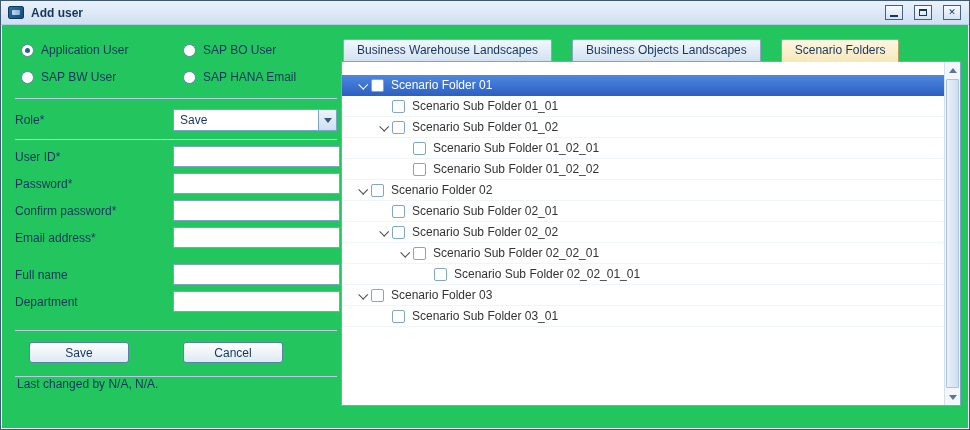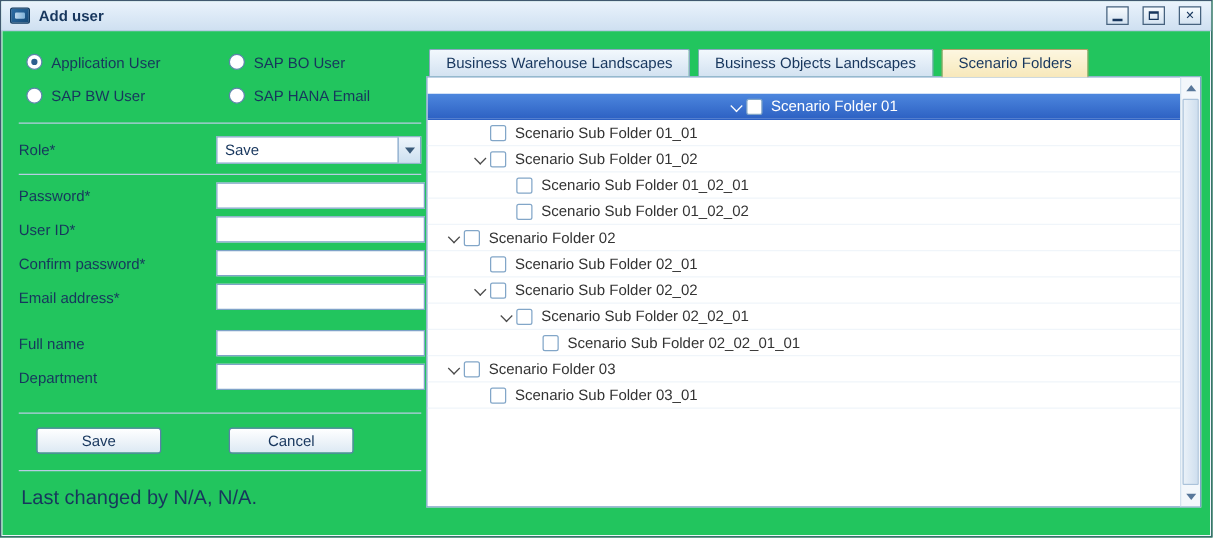--- a/index.html
+++ b/index.html
@@ -18,21 +18,21 @@
   .win-controls { margin-left:auto; display:flex; gap:11px; align-items:center; }
   .win-btn { width:18px; height:15px; border:1px solid #46627e; background:linear-gradient(#f7fbfe,#d4e3f1);
              display:flex; align-items:center; justify-content:center; cursor:default; padding:0; }
   .glyph-min { width:8px; height:2px; background:#17365d; margin-top:7px; }
   .glyph-max { width:8px; height:7px; border:1px solid #17365d; border-top-width:2px; }
   .glyph-close { font-size:9px; color:#17365d; line-height:1; }
 
   
   .left { position:absolute; left:8px; top:30px; width:334px; }
   .radios { display:grid; grid-template-columns:162px 1fr; row-gap:13px; padding:12px 10px 14px 12px; }
-  .radio-item { display:flex; align-items:flex-start; gap:7px; font-size:12px; color:#17365d; cursor:default; }
+  .radio-item { display:flex; align-items:center; gap:7px; font-size:12px; color:#17365d; cursor:default; }
   .radio { width:13px; height:13px; border:1px solid #5d85ab; border-radius:50%; background:#fff; position:relative; flex:none; }
   .radio.checked::after { content:''; position:absolute; inset:3px; border-radius:50%; background:#2d5f8f; }
   .sep { border:0; border-top:1px solid #b7cde3; margin:0 6px; }
 
   .frow { display:flex; align-items:center; padding:0 6px; margin-top:6px;gap:44px; }
   .frow label { width:114px; font-size:12px; color:#17365d; flex:none; }
   .tinput { flex:1; height:21px; border:1px solid #7fa3c8; background:#fff; font-size:12px; padding:0 5px; color:#17365d; }
   .row-role { margin-top:10px; }
   .row-gap  { margin-top:16px; }
   .selectbox { flex:1; height:22px; border:1px solid #7fa3c8; background:#fff; display:flex; align-items:stretch; cursor:default; }
@@ -40,36 +40,36 @@
   .dd-btn { width:18px; border-left:1px solid #7fa3c8; background:linear-gradient(#eef5fc,#cde0f0);
             display:flex; align-items:center; justify-content:center; }
   .dd-arrow { width:0; height:0; border-left:4px solid transparent; border-right:4px solid transparent; border-top:5px solid #3a5a7a; }
 
   .sep-dept { margin-top:18px; }
   .btn-row { display:flex; padding-left:20px; margin-top:11px; }
   .btn { width:100px; height:21px; border:1px solid #5a82a8; border-radius:3px;
          background:linear-gradient(#ffffff,#dde9f4); font-size:12px; color:#17365d; cursor:default; }
   .btn-cancel { margin-left:54px; }
   .sep-foot { margin-top:13px; }
-  .footer-note { font-size:16px; color:#17365d; padding-left:8px; margin-top:13px; }
+  .footer-note { font-size:12px; color:#17365d; padding-left:8px; }
 
   
   .right { position:absolute; left:340px; top:37px; width:620px; }
-  .tab-bar { display:flex; align-items:flex-end; height:23px; gap:6px; padding-left:2px; position:relative; z-index:2; }
+  .tab-bar { display:flex; align-items:flex-end; height:23px; gap:20px; padding-left:2px; position:relative; z-index:2; }
   .tab { height:22px; line-height:20px; padding:0 13px; font-size:12px; color:#17365d;
          background:linear-gradient(#f2f8fd,#d3e2f1); border:1px solid #8aa6c2; border-bottom:none;
          border-radius:2px 2px 0 0; white-space:nowrap; cursor:default; }
   .tab.active { height:23px; line-height:21px; background:linear-gradient(#fdf7e1,#f7e8ba);
                 border-color:#b3a069; margin-bottom:-1px; }
   .tab-content { position:relative; width:620px; height:345px; border:1px solid #7fa3c8; background:#fff; z-index:1; }
 
   .tree { position:absolute; top:0; left:0; right:16px; bottom:0; padding-top:13px; overflow:hidden; }
   .tree-row { display:flex; align-items:center; height:21px; font-size:12px; color:#333;
               padding-left:12px; border-bottom:1px solid #f0f5fa; cursor:default; }
-  .tree-row.selected { background:linear-gradient(#4d87de,#2d61c3); color:#fff; border-bottom-color:#2d61c3;justify-content:center; }
+  .tree-row.selected { background:linear-gradient(#4d87de,#2d61c3); color:#fff; border-bottom-color:#2d61c3; }
   .indent { flex:none; height:1px; }
   .chevron { width:17px; flex:none; display:flex; justify-content:center; align-items:center; }
   .chevron::before { content:''; width:6px; height:6px; border-right:1.6px solid #4a4a4a; border-bottom:1.6px solid #4a4a4a;
                      transform:rotate(45deg) translateY(-1px); }
   .chevron.hidden::before { display:none; }
   .selected .chevron::before { border-color:#fff; }
   .checkbox { width:13px; height:13px; border:1px solid #82a6c8; border-radius:2px; background:#fff; margin-right:7px; flex:none; }
   .tree-label { white-space:nowrap; }
 
   .scrollbar { position:absolute; top:0; right:0; bottom:0; width:16px; background:#f3f7fb; border-left:1px solid #d4e2ef; }
@@ -127,26 +127,26 @@
       <div class="selectbox">
         <span class="select-value">Save</span>
         <span class="dd-btn">
             <span class="dd-arrow"></span>
           </span>
       </div>
     </div>
     <hr class="sep" style="margin-top:8px;">
 
     <div class="frow">
+      <label>User ID*</label>
+      <input class="tinput" type="text" value="" style="">
+    </div>
+    <div class="frow">
       <label>Password*</label>
       <input class="tinput" type="password" value="" style="">
-    </div>
-    <div class="frow">
-      <label>User ID*</label>
-      <input class="tinput" type="text" value="" style="">
     </div>
     <div class="frow">
       <label>Confirm password*</label>
       <input class="tinput" type="password" value="" style="">
     </div>
     <div class="frow">
       <label>Email address*</label>
       <input class="tinput" type="text" value="" style="">
     </div>
 

